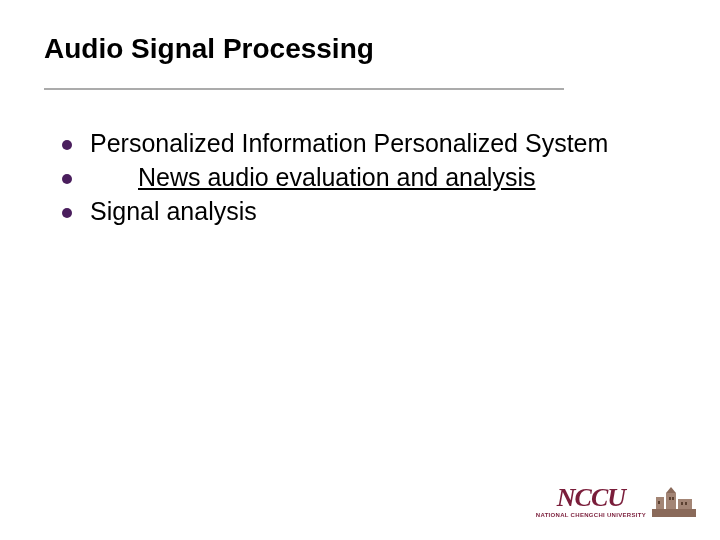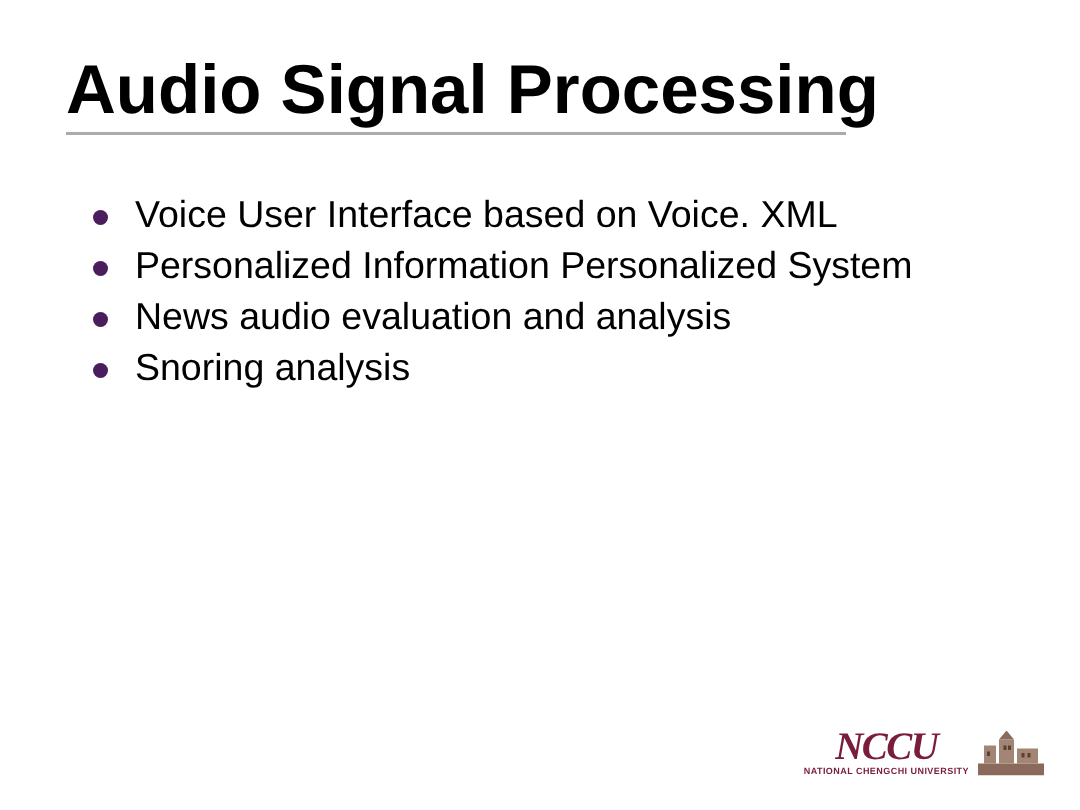--- a/index.html
+++ b/index.html
@@ -16,21 +16,21 @@
     position: relative;
     width: 720px;
     height: 540px;
     box-sizing: border-box;
   }
   .title {
     position: absolute;
     top: 34px;
     left: 44px;
     right: 32px;
-    font-size: 46px;
+    font-size: 28px;
     font-weight: bold;
     line-height: 1.1;
   }
   .title-underline {
     position: absolute;
     top: 88px;
     left: 44px;
     width: 520px;
     height: 2px;
     background: #888888;
@@ -63,20 +63,22 @@
     margin-top: 10px;
     margin-left: 6px;
   }
   .bullet-text {
     flex: 1 1 auto;
     font-size: 25px;
     line-height: 30px;
     color: #000000;
   }
   .bullet-text.link {
+    text-decoration: underline;
+    margin-left: 48px;
   }
   .footer-logo {
     position: absolute;
     right: 24px;
     bottom: 22px;
     display: flex;
     align-items: center;
     gap: 6px;
   }
   .logo-text {
@@ -110,39 +112,35 @@
 </head>
 <body>
 
 <div class="slide">
 
   <div class="title">Audio Signal Processing</div>
   <div class="title-underline"></div>
 
   <div class="content">
 
-    <div class="bullet-row">
-      <span class="bullet"><span class="bullet-dot"></span></span>
-      <span class="bullet-text">Voice User Interface based on Voice. XML</span>
-    </div>
 
     <div class="bullet-row">
       <span class="bullet"><span class="bullet-dot"></span></span>
       <span class="bullet-text">Personalized Information Personalized System</span>
     </div>
 
 
     <div class="bullet-row">
       <span class="bullet"><span class="bullet-dot"></span></span>
       <span class="bullet-text link">News audio evaluation and analysis</span>
     </div>
 
     <div class="bullet-row">
       <span class="bullet"><span class="bullet-dot"></span></span>
-      <span class="bullet-text">Snoring analysis</span>
+      <span class="bullet-text">Signal analysis</span>
     </div>
 
   </div>
 
   <div class="footer-logo">
     <div class="logo-box">
       <span class="logo-text">NCCU</span>
       <span class="logo-sub">NATIONAL CHENGCHI UNIVERSITY</span>
     </div>
     <svg class="logo-building" viewBox="0 0 44 30">

